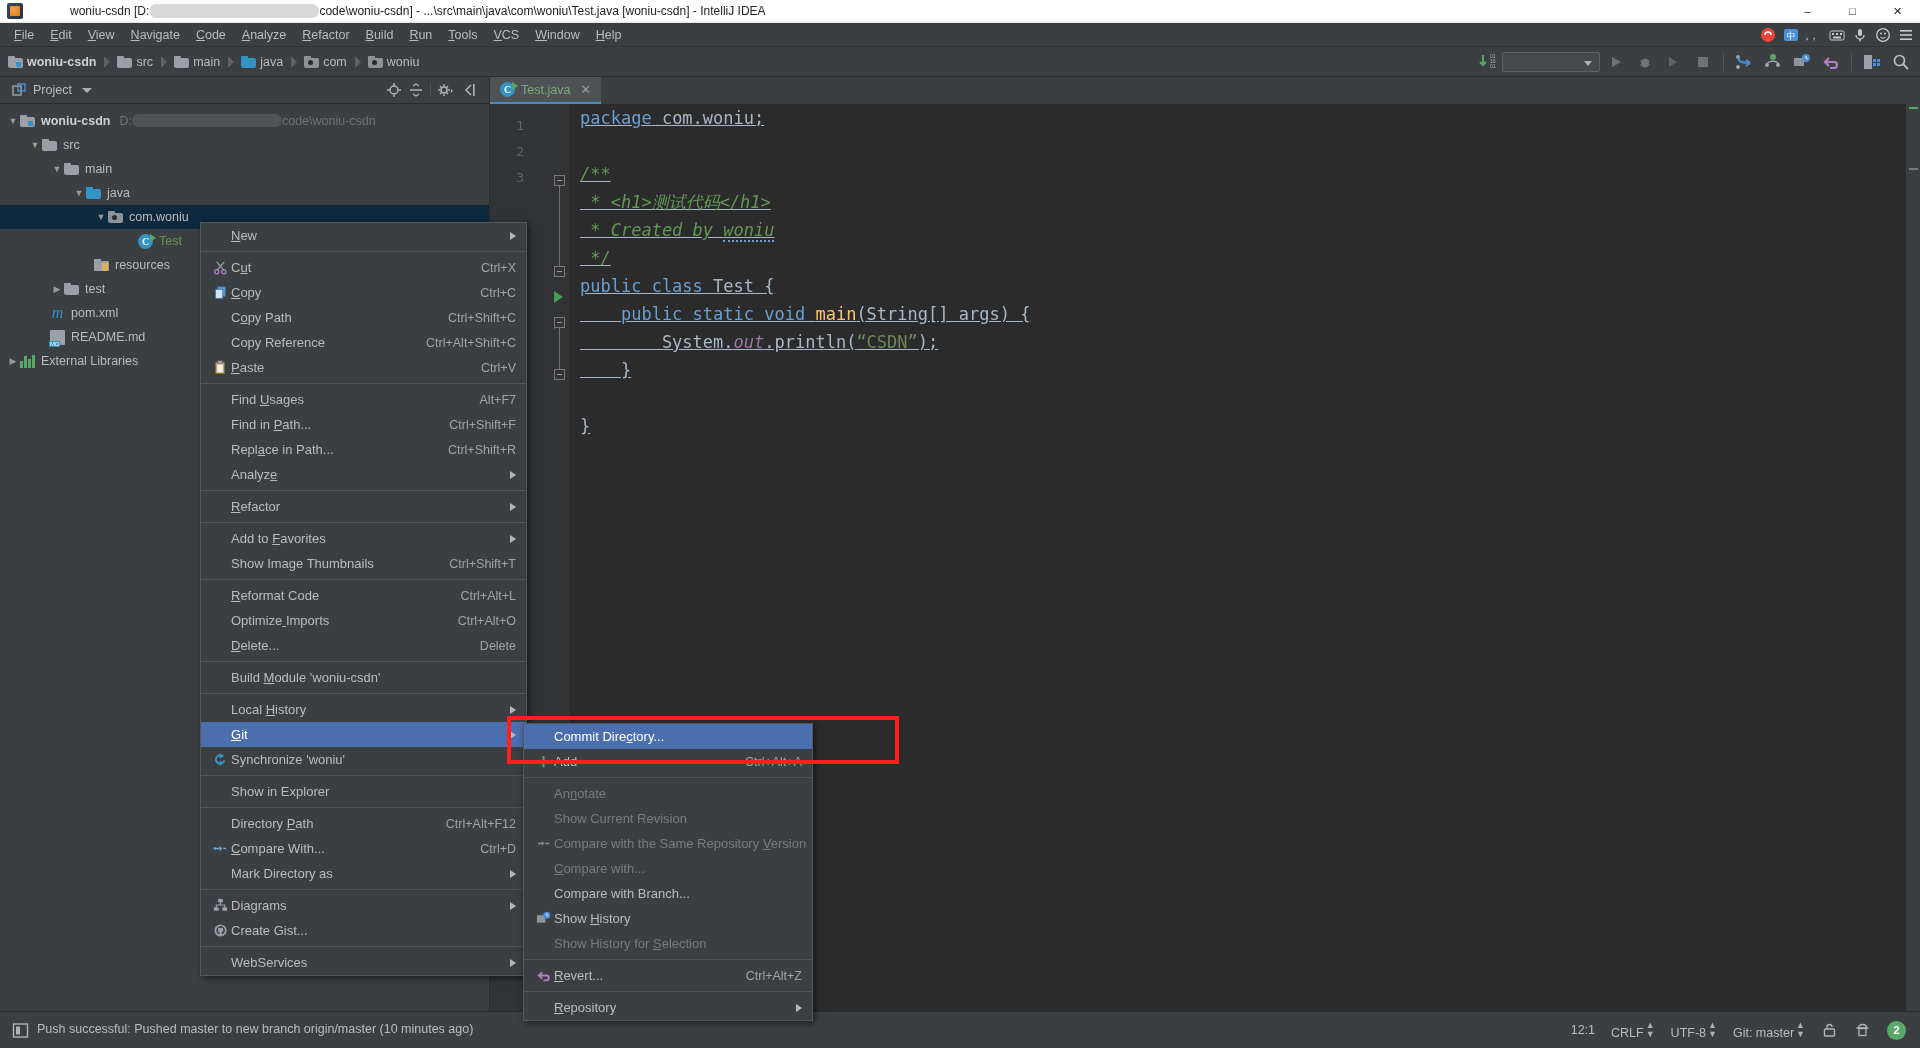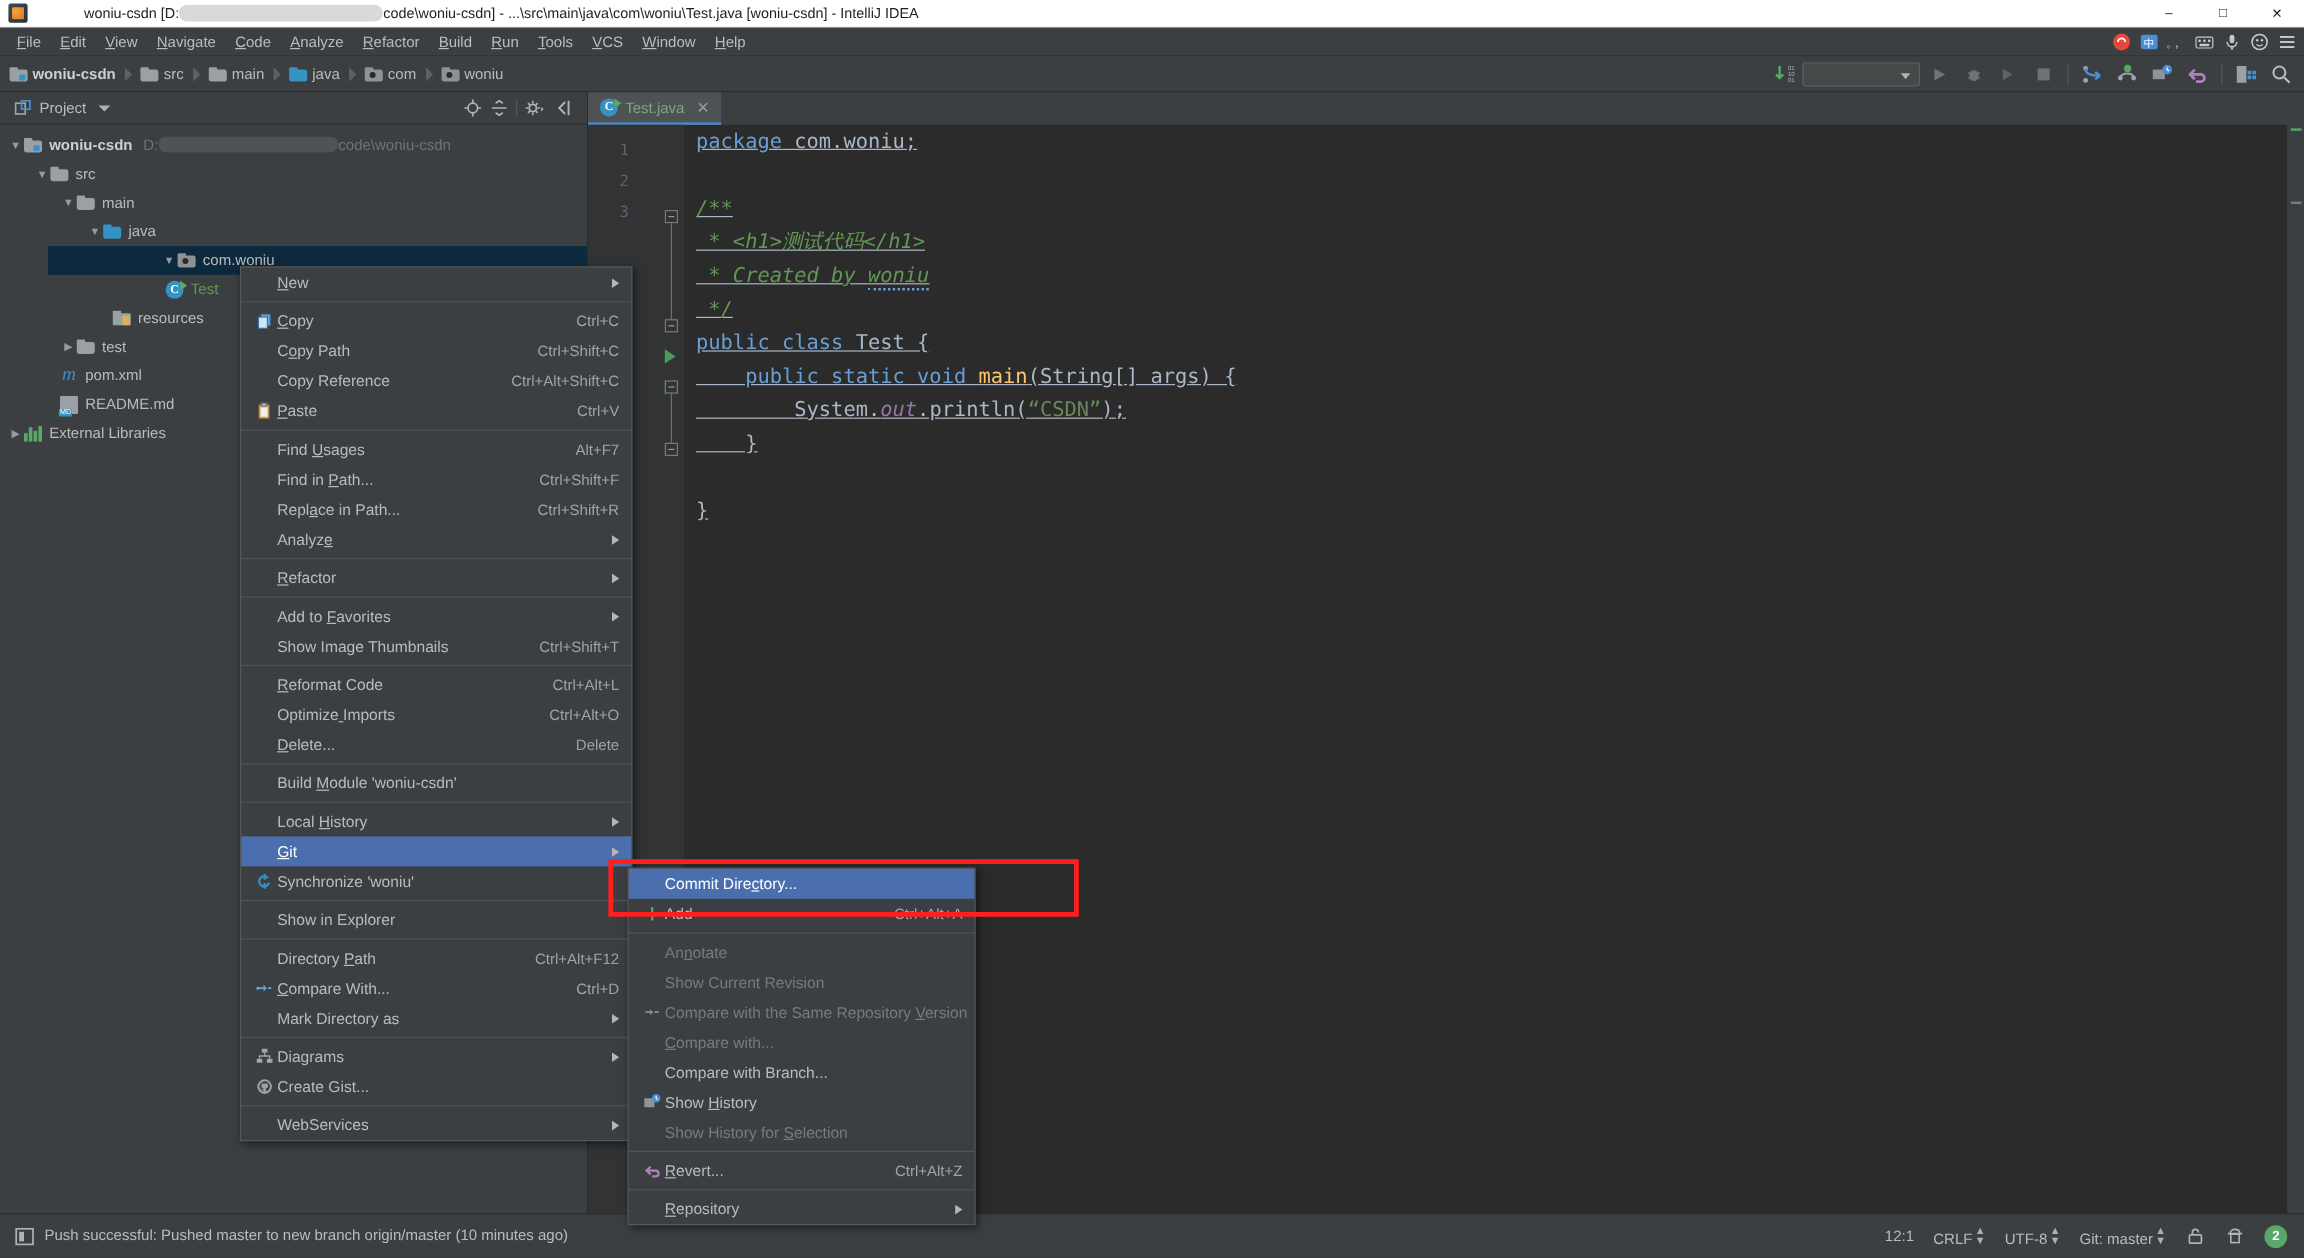--- a/index.html
+++ b/index.html
@@ -482,21 +482,21 @@
         <span class="folder-ic"></span>
         <span class="lbl">main</span>
       </div>
 
       <div class="row" style="padding-left:72px;">
         <span class="arrow down"></span>
         <span class="folder-ic blue"></span>
         <span class="lbl">java</span>
       </div>
 
-      <div class="row selected" style="padding-left:94px;margin-left:40px;">
+      <div class="row selected" style="padding-left:94px;">
         <span class="arrow down"></span>
         <span class="folder-ic pkg">
             <span class="pdot"></span>
           </span>
         <span class="lbl">com.woniu</span>
       </div>
 
       <div class="row" style="padding-left:138px;">
         <span class="cls-ic">
             <span class="runarrow"></span>
@@ -598,20 +598,31 @@
   <div class="ctxmenu" id="ctxmenu" style="left:200px; top:222px; width:327px;">
       <div class="item">
         <span class="ic"></span>
         <span class="txt"><u>N</u>ew</span>
         <span class="sub"></span>
       </div>
       <div class="sep"></div>
       <div class="item">
         <span class="ic">
           <svg width="15" height="15" viewBox="0 0 16 16">
+            <circle cx="4" cy="12.5" r="2.2" fill="none" stroke="#b07fc7" stroke-width="1.4"></circle>
+            <circle cx="11.5" cy="12.5" r="2.2" fill="none" stroke="#b07fc7" stroke-width="1.4"></circle>
+            <path d="M4 11L12 2M11.5 11L4 2" stroke="#9aa0a6" stroke-width="1.3"></path>
+          </svg>
+        </span>
+        <span class="txt">C<u>u</u>t</span>
+        <span class="acc">Ctrl+X</span>
+      </div>
+      <div class="item">
+        <span class="ic">
+          <svg width="15" height="15" viewBox="0 0 16 16">
             <rect x="5" y="2" width="8" height="10" fill="#6aa6d8" stroke="#3c6e9e"></rect>
             <rect x="2.5" y="4.5" width="8" height="10" fill="#cfe4f5" stroke="#3c6e9e"></rect>
           </svg>
         </span>
         <span class="txt"><u>C</u>opy</span>
         <span class="acc">Ctrl+C</span>
       </div>
       <div class="item">
         <span class="ic"></span>
         <span class="txt">C<u>o</u>py Path</span>

